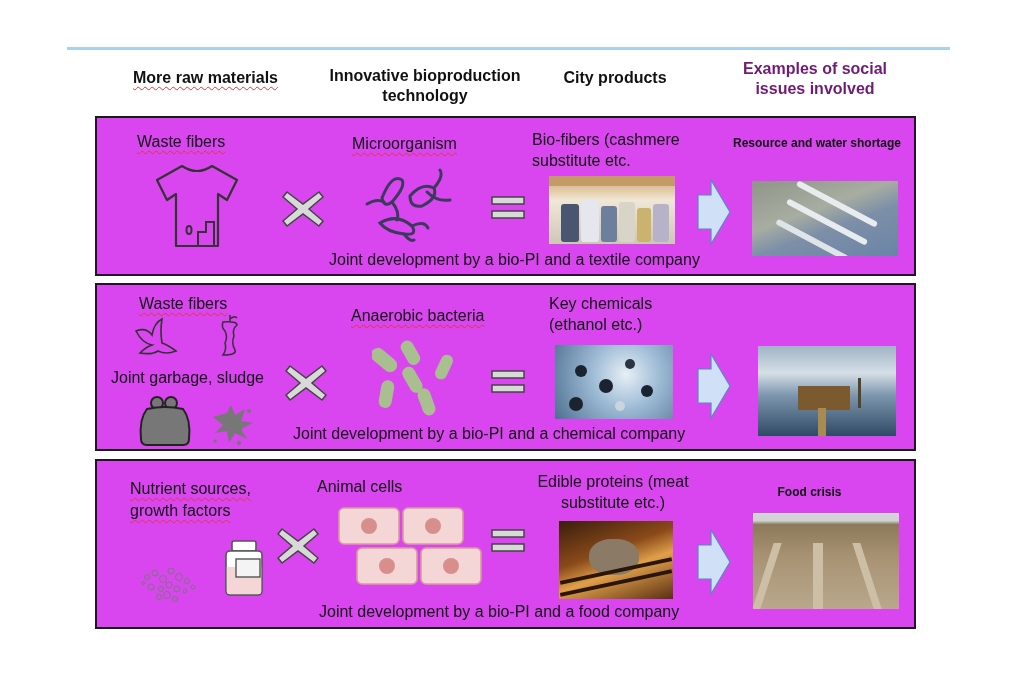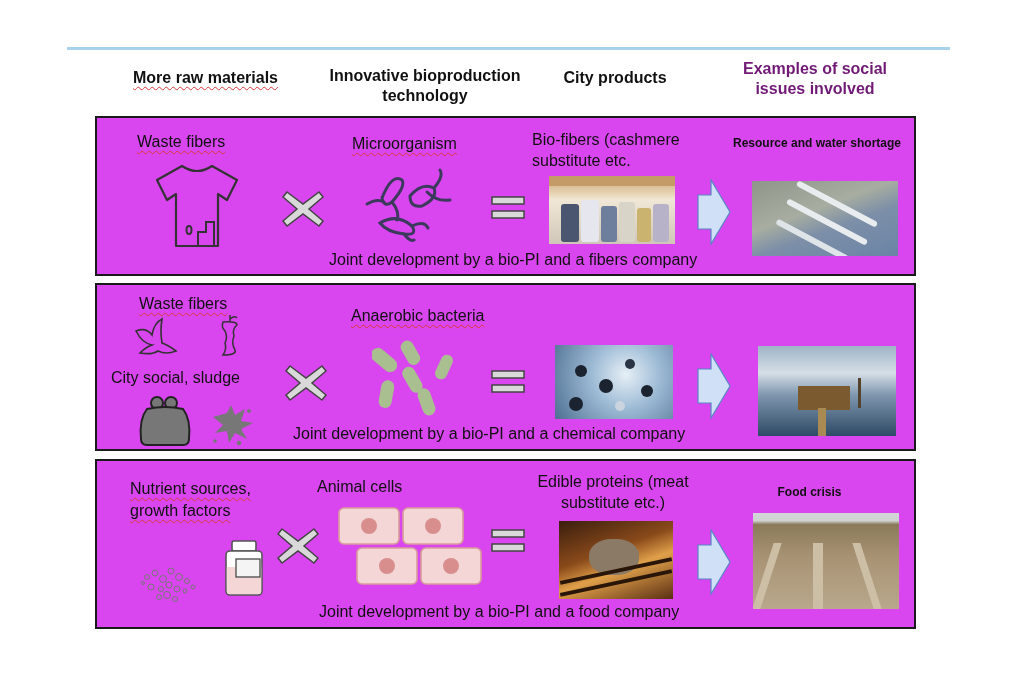--- a/index.html
+++ b/index.html
@@ -66,33 +66,33 @@
   </div>
   <svg class="arrow" style="left:600px; top:61px;" width="34" height="66" viewBox="0 0 34 66">
     <path d="M1 16 L14 16 L14 1 L33 33 L14 65 L14 50 L1 50 Z" fill="#cfe0f7" stroke="#5b86c4" stroke-width="1.2"></path>
   </svg>
   <div class="issue" style="left:630px; top:14px; width:180px;"><span>Resource and water shortage</span></div>
   <div class="photo" style="left:655px; top:63px; width:146px; height:75px; background:linear-gradient(160deg,#8f9689 0%,#a7ada0 40%,#7d8fa8 60%,#6a84a6 100%);">
     <div style="position:absolute;left:40px;top:20px;width:90px;height:6px;background:#e8ecef;transform:rotate(28deg);border-radius:3px;"></div>
     <div style="position:absolute;left:30px;top:38px;width:90px;height:6px;background:#e8ecef;transform:rotate(28deg);border-radius:3px;"></div>
     <div style="position:absolute;left:20px;top:56px;width:80px;height:6px;background:#dfe4e8;transform:rotate(28deg);border-radius:3px;"></div>
   </div>
-  <div class="joint" style="left:232px; top:133px;"><span>Joint development by a bio-PI and a fibers company</span></div>
+  <div class="joint" style="left:232px; top:133px;"><span>Joint development by a bio-PI and a textile company</span></div>
 </div>
 
 <div class="row" style="top:283px; height:168px;">
   <div class="lbl" style="left:42px; top:8px;"><span class="wavy">Waste fibers</span></div>
   <svg class="op" style="left:35px; top:32px;" width="48" height="40" viewBox="0 0 48 40">
     <path d="M4 14 Q14 10 20 18 Q22 6 30 2 Q28 14 30 26 Q36 28 44 34 Q34 38 26 34 Q20 38 8 36 Q14 30 20 28 Q10 26 4 14 Z" fill="none" stroke="#333" stroke-width="1.6"></path>
   </svg>
   <svg class="op" style="left:120px; top:28px;" width="26" height="46" viewBox="0 0 26 46">
     <path d="M13 2 L13 8 M13 6 Q18 2 20 5" fill="none" stroke="#333" stroke-width="1.5"></path>
     <path d="M6 9 Q20 8 20 12 Q15 16 17 23 Q14 30 18 37 Q20 42 6 42 Q10 36 8 30 Q11 24 8 18 Q4 14 6 9 Z" fill="none" stroke="#333" stroke-width="1.5"></path>
   </svg>
-  <div class="lbl" style="left:14px; top:82px;"><span>City social, sludge</span></div>
+  <div class="lbl" style="left:14px; top:82px;"><span>Joint garbage, sludge</span></div>
   <svg class="op" style="left:40px; top:110px;" width="56" height="52" viewBox="0 0 56 52">
     <circle cx="20" cy="8" r="6" fill="#777" stroke="#222" stroke-width="2"></circle>
     <circle cx="34" cy="8" r="6" fill="#777" stroke="#222" stroke-width="2"></circle>
     <path d="M10 14 Q28 10 46 14 Q54 24 52 44 Q52 50 46 50 L10 50 Q4 50 4 44 Q2 24 10 14 Z" fill="#777" stroke="#222" stroke-width="2"></path>
   </svg>
   <svg class="op" style="left:112px; top:118px;" width="48" height="44" viewBox="0 0 48 44">
     <path d="M18 10 L22 2 L26 12 L36 6 L32 18 L44 20 L32 26 L38 36 L26 30 L20 40 L18 28 L6 30 L14 22 L4 14 Z" fill="#777"></path>
     <circle cx="6" cy="38" r="1.8" fill="#777"></circle>
       <circle cx="40" cy="8" r="2" fill="#777"></circle>
       <circle cx="30" cy="40" r="2.2" fill="#777"></circle>
@@ -108,20 +108,21 @@
       <rect x="66" y="14" width="12" height="26" rx="6" transform="rotate(25 72 27)"></rect>
       <rect x="34" y="26" width="13" height="28" rx="6.5" transform="rotate(-30 40 40)"></rect>
       <rect x="8" y="40" width="13" height="28" rx="6.5" transform="rotate(10 14 54)"></rect>
       <rect x="48" y="48" width="13" height="28" rx="6.5" transform="rotate(-20 54 62)"></rect>
     </g>
   </svg>
   <svg class="op" style="left:394px; top:83px;" width="34" height="28" viewBox="0 0 34 28">
     <rect x="1" y="3" width="32" height="7" fill="#d9d9d9" stroke="#444" stroke-width="1.5"></rect>
     <rect x="1" y="17" width="32" height="7" fill="#d9d9d9" stroke="#444" stroke-width="1.5"></rect>
   </svg>
+  <div class="lbl" style="left:452px; top:8px; width:140px; white-space:normal;"><span>Key chemicals (ethanol etc.)</span></div>
   <div class="photo" style="left:458px; top:60px; width:118px; height:74px; background:radial-gradient(circle at 60% 40%,#e6eff6 0%,#9fbcd6 40%,#4e6f92 100%);">
     <div style="position:absolute;left:20px;top:20px;width:12px;height:12px;border-radius:50%;background:#1c2330;"></div>
     <div style="position:absolute;left:44px;top:34px;width:14px;height:14px;border-radius:50%;background:#1c2330;"></div>
     <div style="position:absolute;left:70px;top:14px;width:10px;height:10px;border-radius:50%;background:#2b3444;"></div>
     <div style="position:absolute;left:86px;top:40px;width:12px;height:12px;border-radius:50%;background:#1c2330;"></div>
     <div style="position:absolute;left:14px;top:52px;width:14px;height:14px;border-radius:50%;background:#1c2330;"></div>
     <div style="position:absolute;left:60px;top:56px;width:10px;height:10px;border-radius:50%;background:#c9d4de;"></div>
   </div>
   <svg class="arrow" style="left:600px; top:68px;" width="34" height="66" viewBox="0 0 34 66">
     <path d="M1 16 L14 16 L14 1 L33 33 L14 65 L14 50 L1 50 Z" fill="#cfe0f7" stroke="#5b86c4" stroke-width="1.2"></path>

